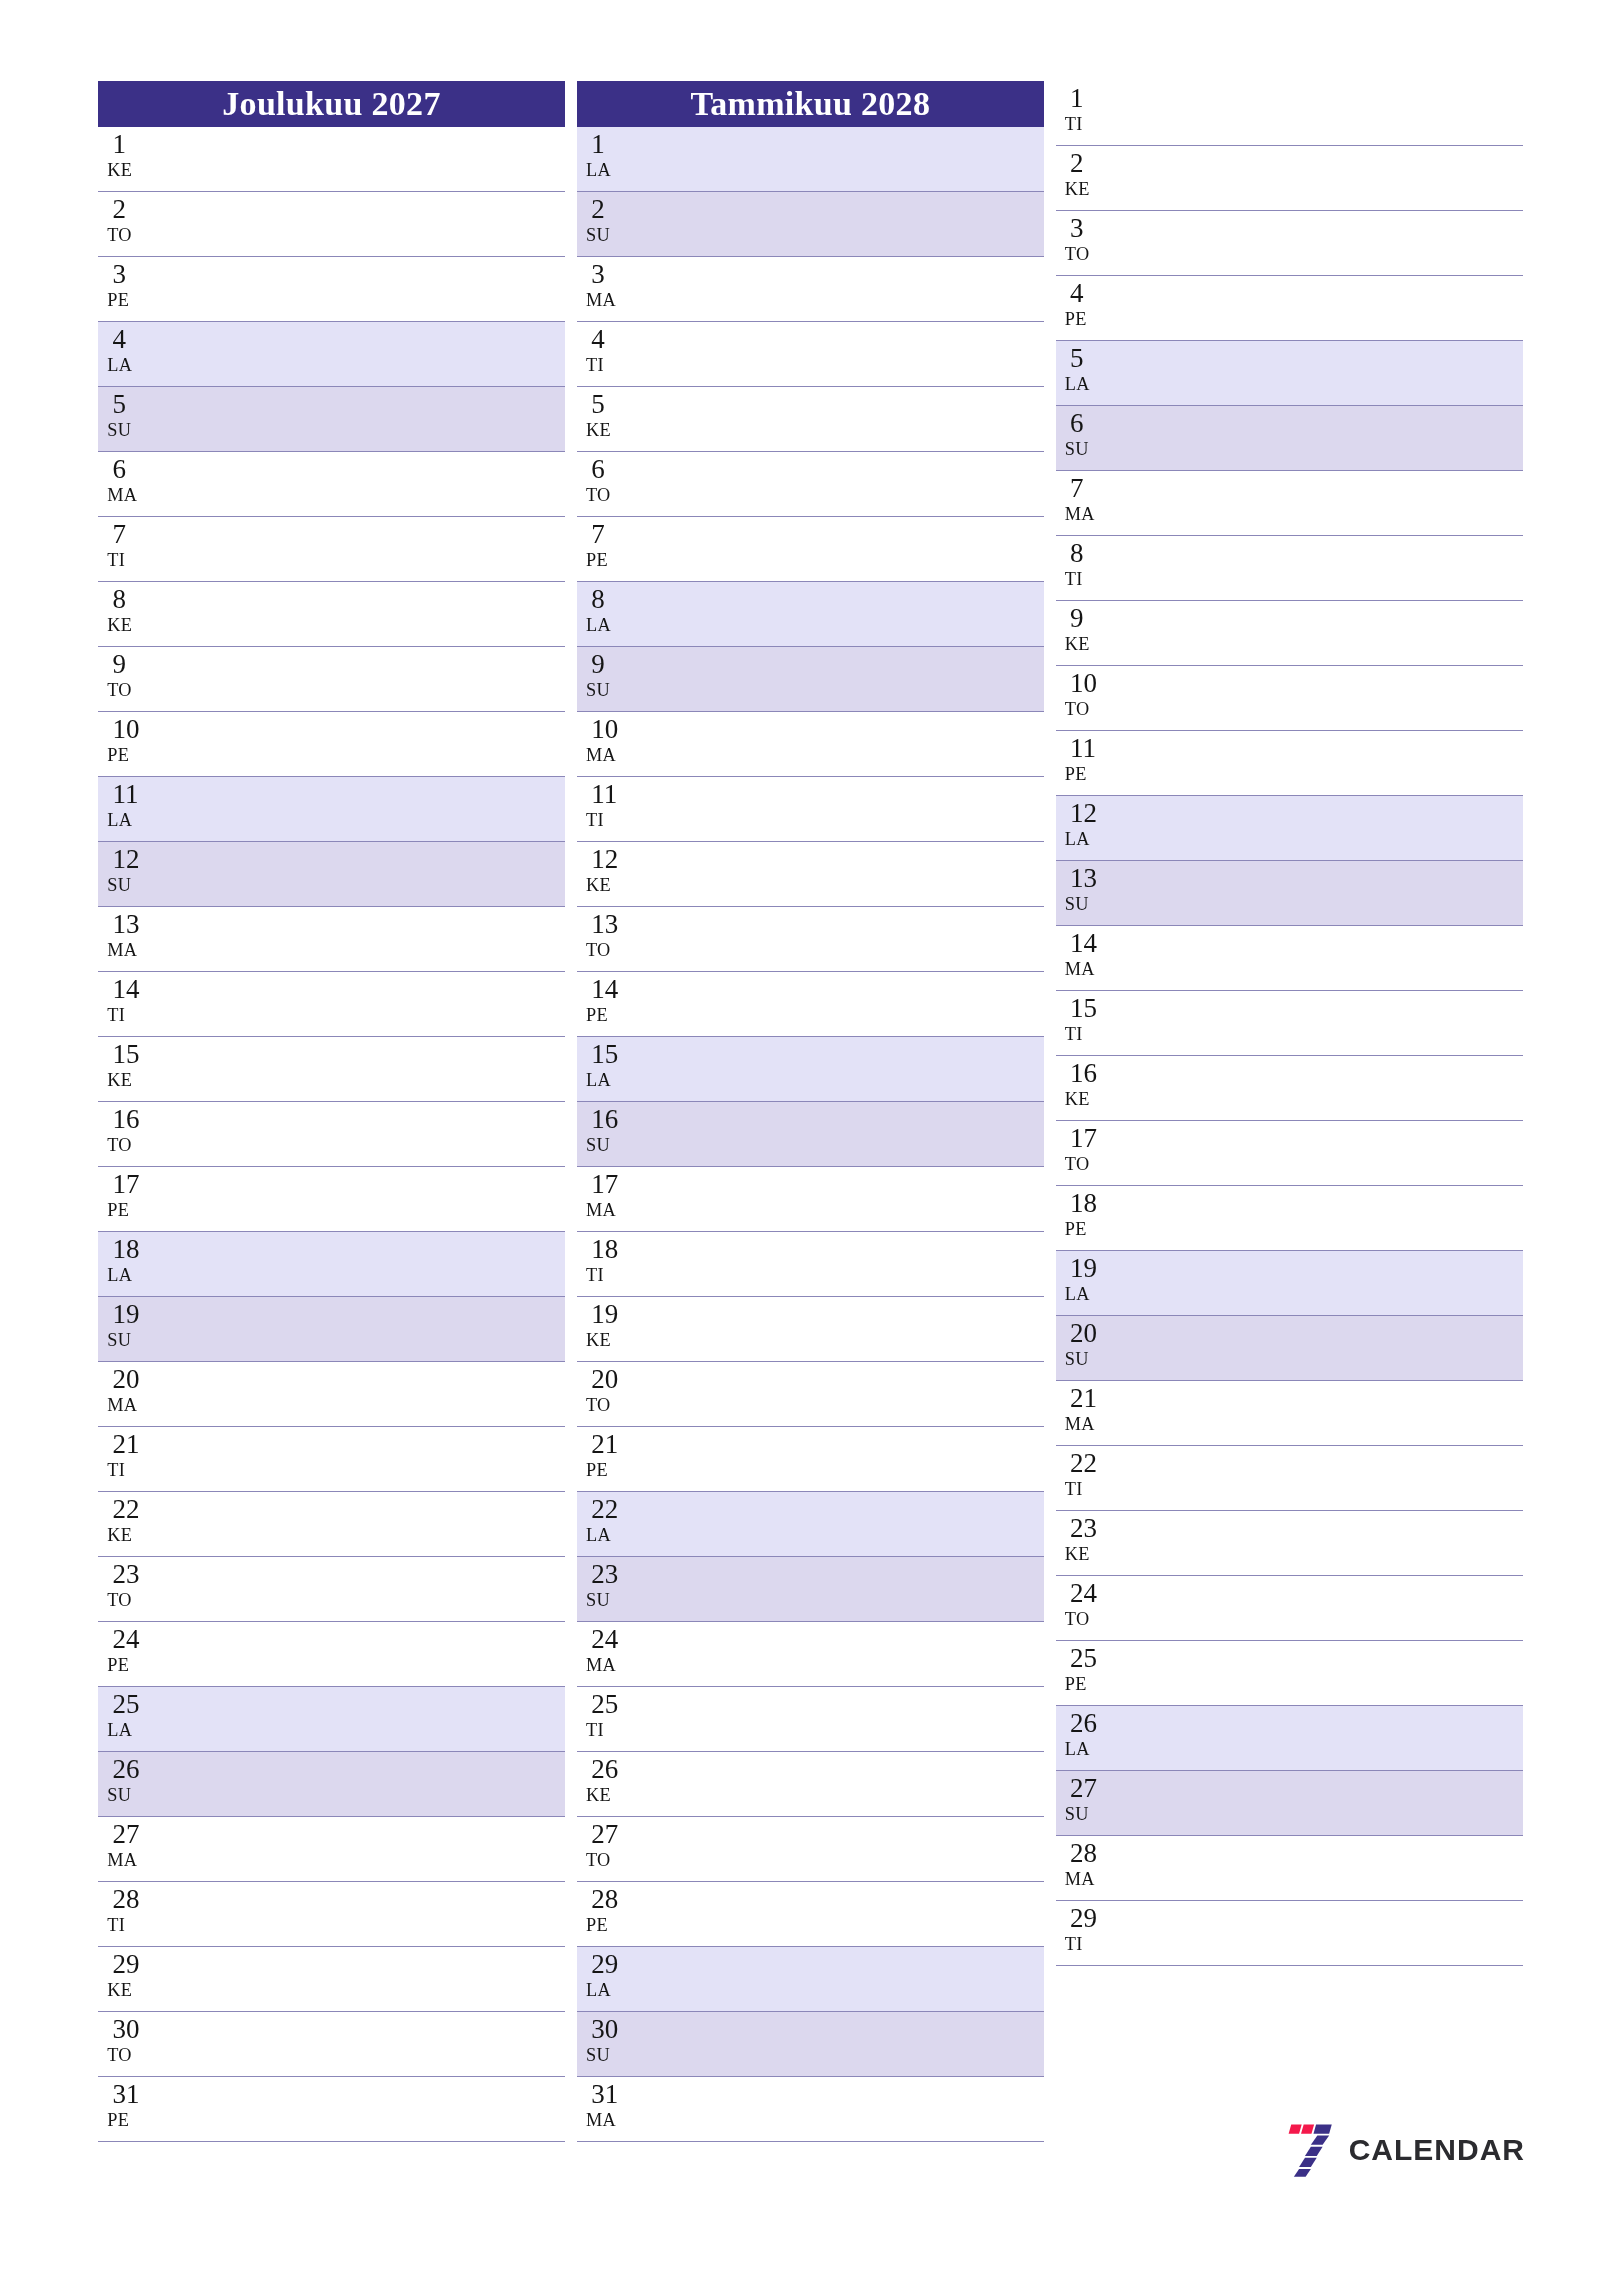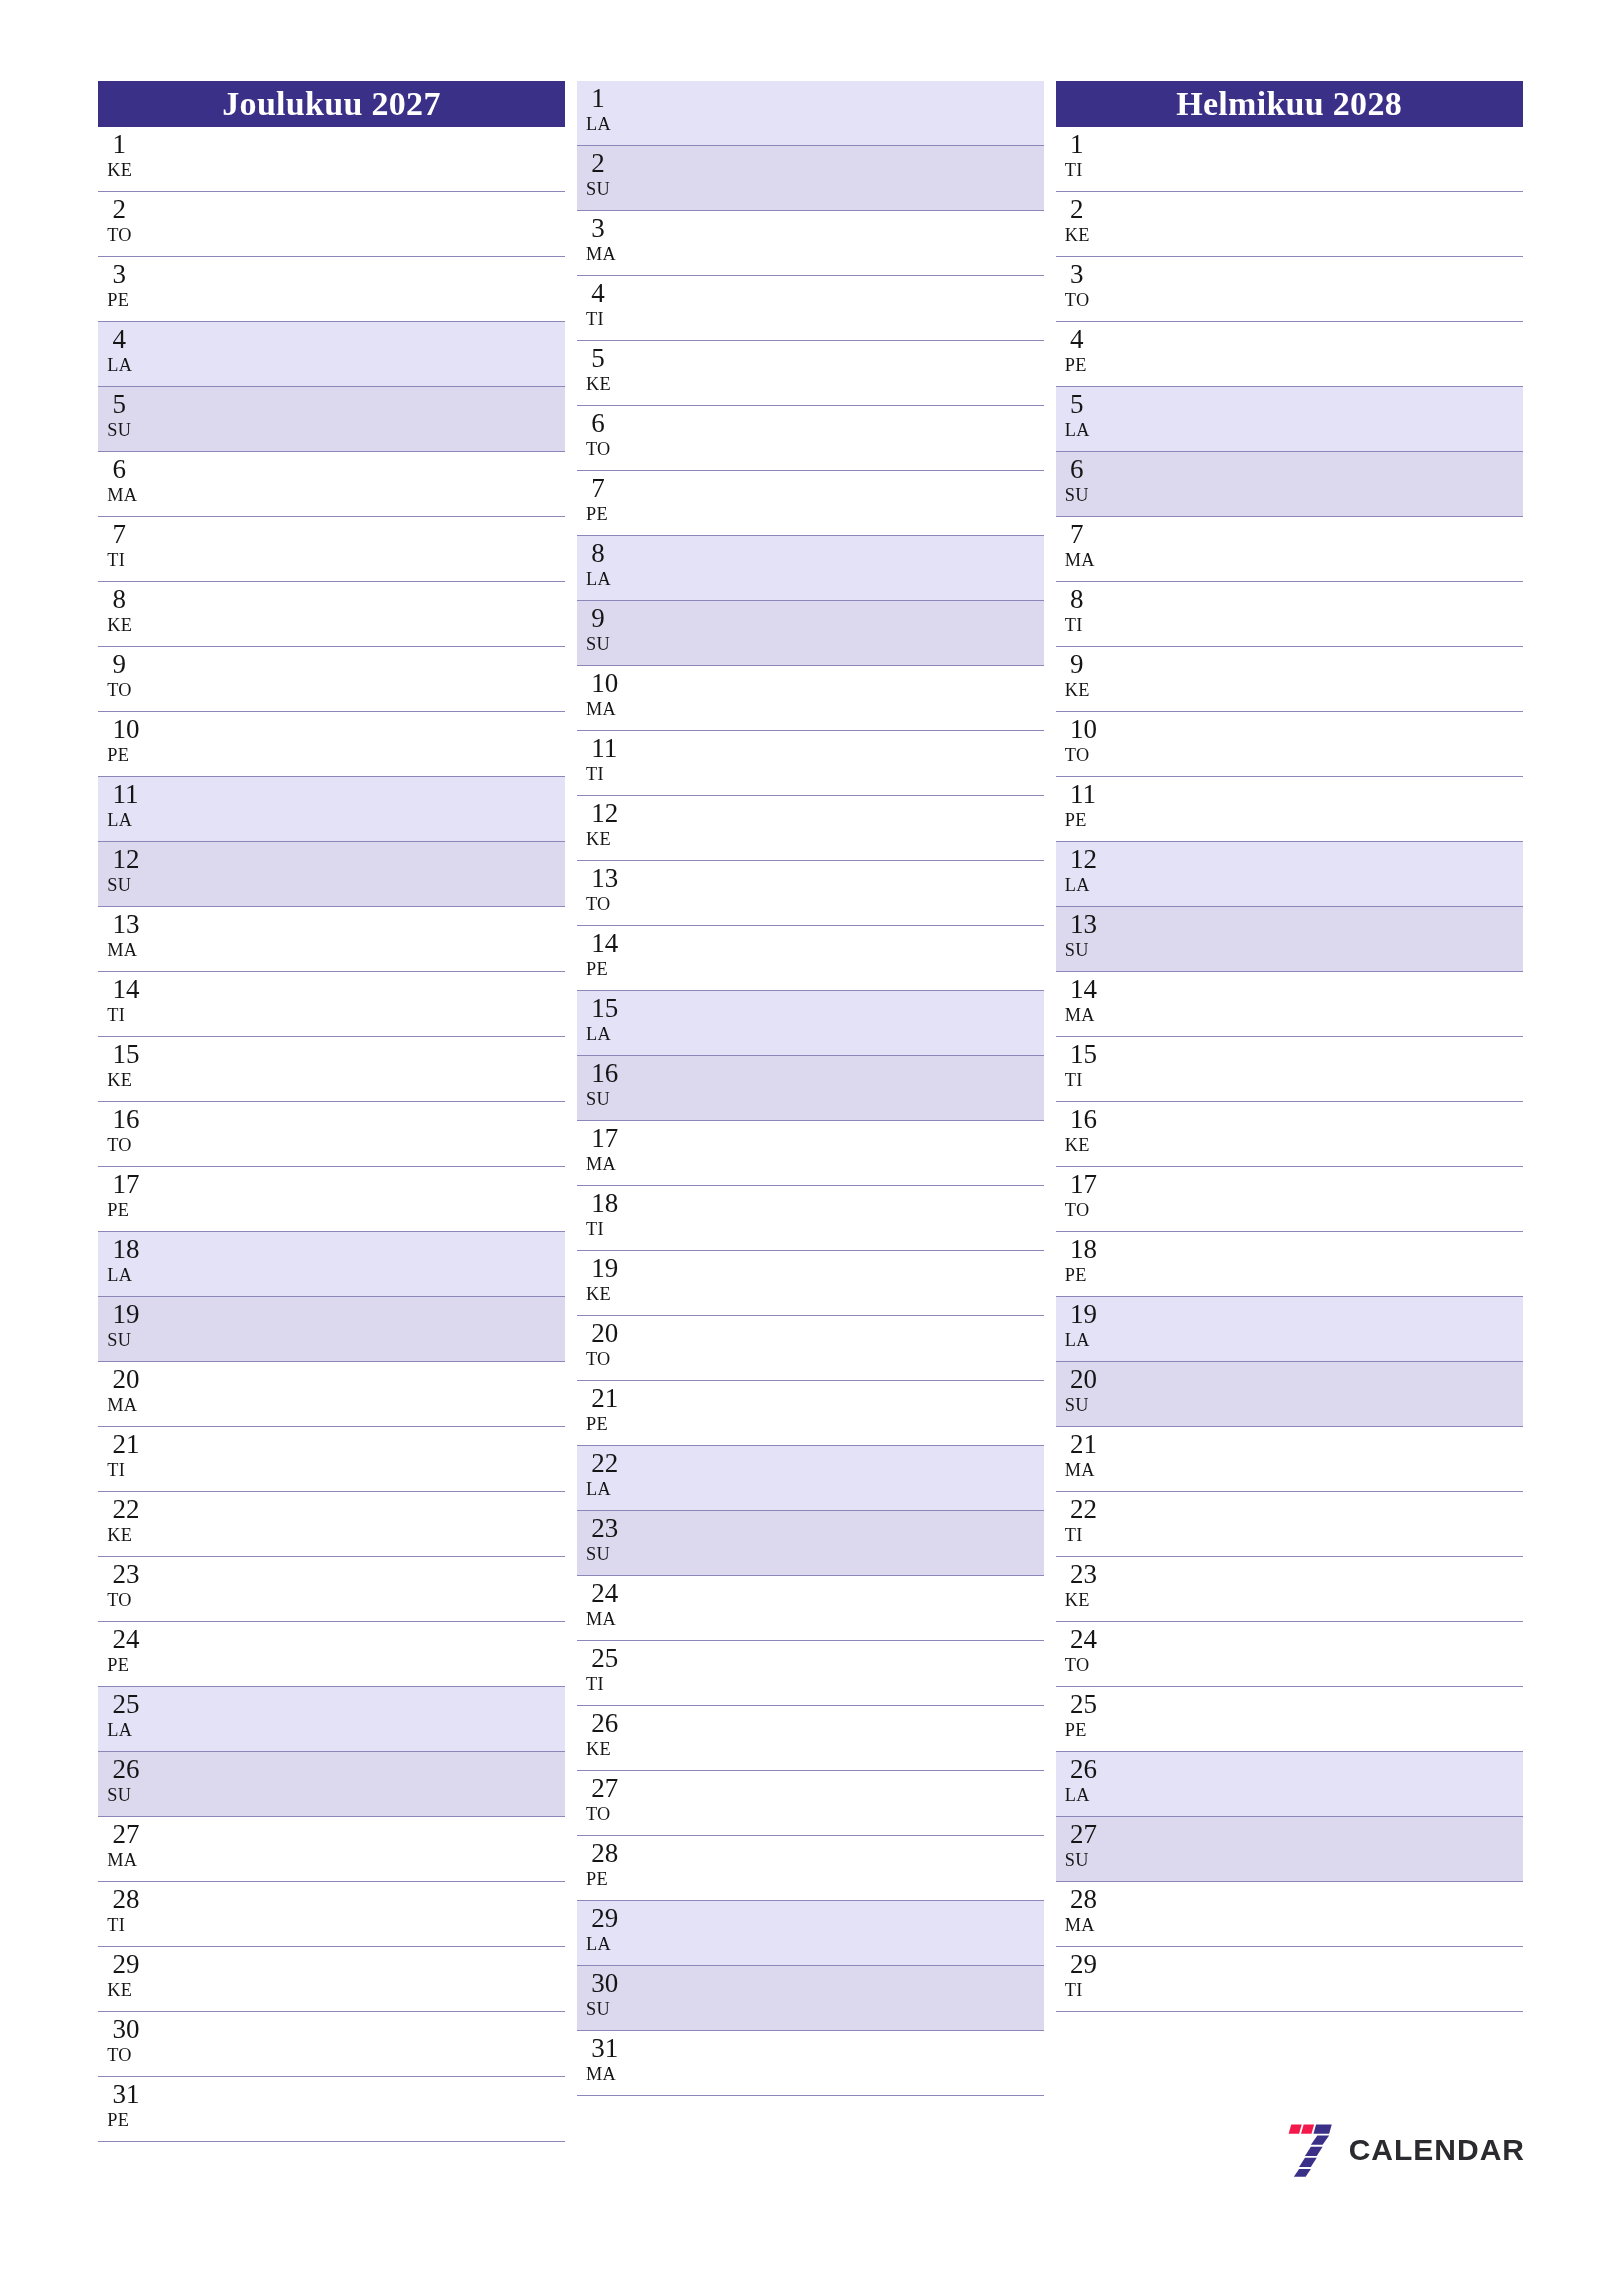--- a/index.html
+++ b/index.html
@@ -241,20 +241,21 @@
             <div class="day-abbr">TO</div>
           </div>
           <div class="day-row">
             <div class="day-num">31</div>
             <div class="day-abbr">PE</div>
           </div>
         </div>
     </div>
 
     <div class="month-col">
+      <div class="month-header">Tammikuu 2028</div>
       <div class="days">
           <div class="day-row sat">
             <div class="day-num">1</div>
             <div class="day-abbr">LA</div>
           </div>
           <div class="day-row sun">
             <div class="day-num">2</div>
             <div class="day-abbr">SU</div>
           </div>
           <div class="day-row">
@@ -370,21 +371,20 @@
             <div class="day-abbr">SU</div>
           </div>
           <div class="day-row">
             <div class="day-num">31</div>
             <div class="day-abbr">MA</div>
           </div>
         </div>
     </div>
 
     <div class="month-col">
-      <div class="month-header">Helmikuu 2028</div>
       <div class="days">
           <div class="day-row">
             <div class="day-num">1</div>
             <div class="day-abbr">TI</div>
           </div>
           <div class="day-row">
             <div class="day-num">2</div>
             <div class="day-abbr">KE</div>
           </div>
           <div class="day-row">

